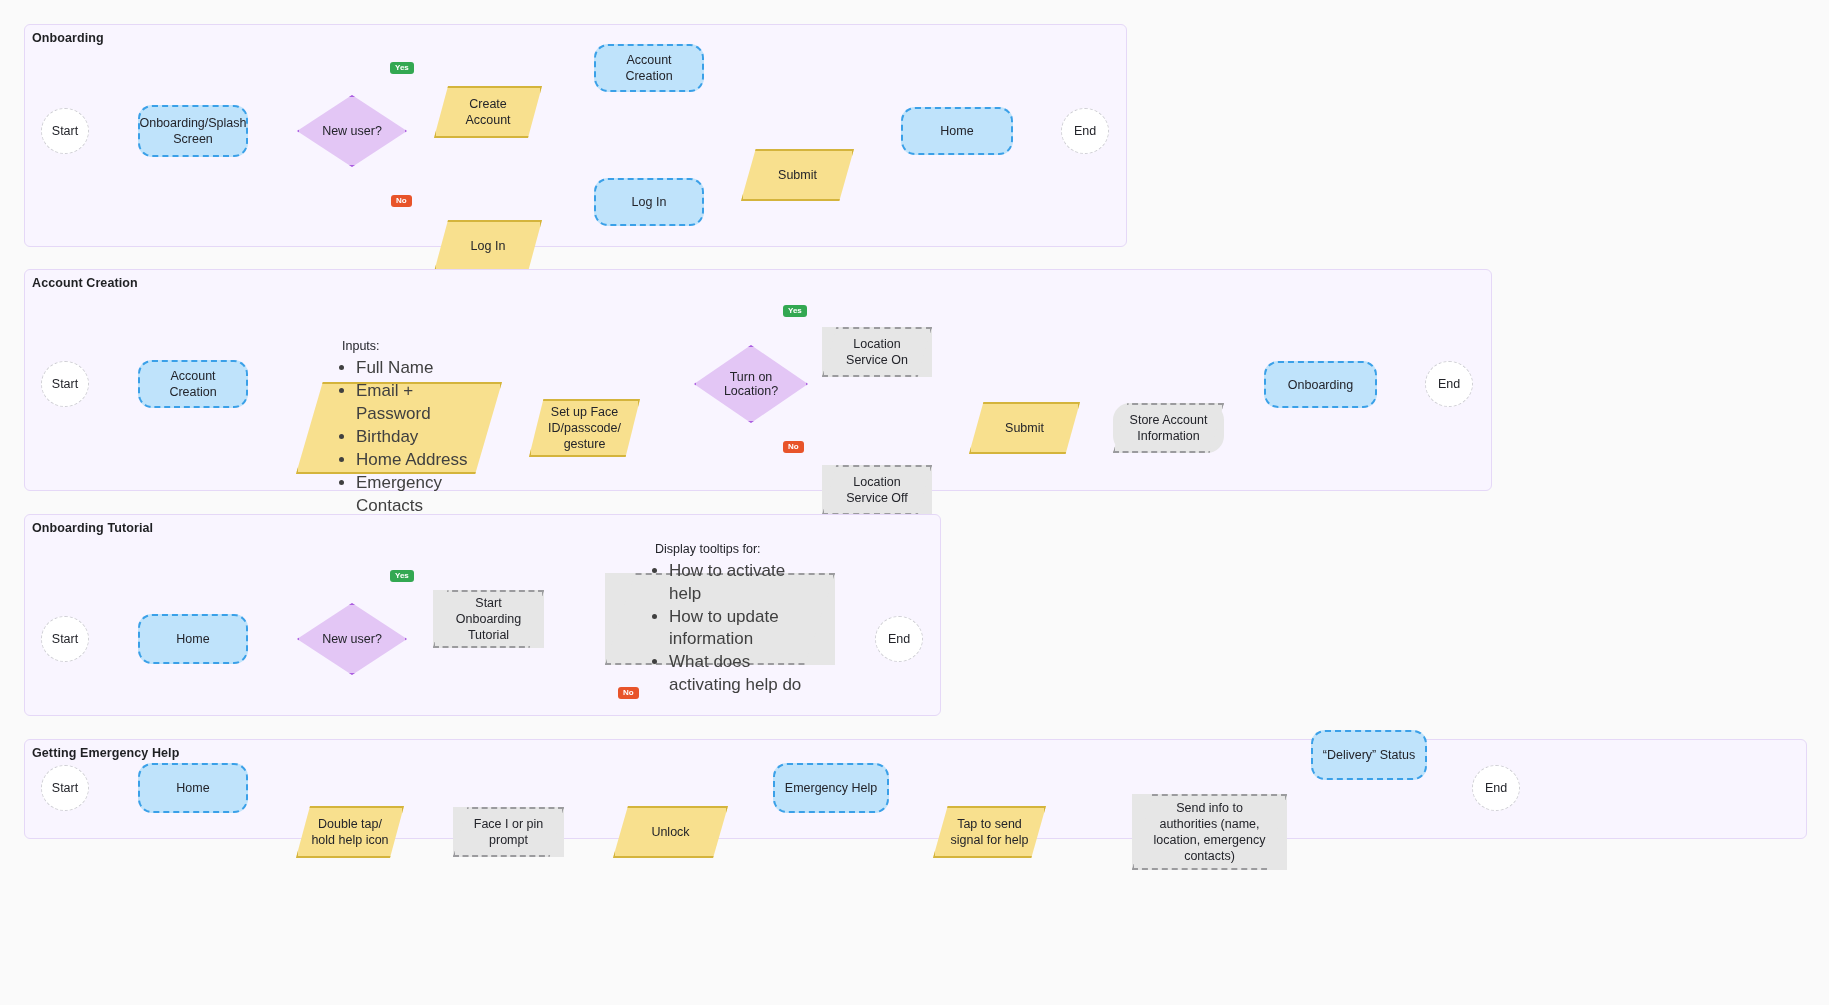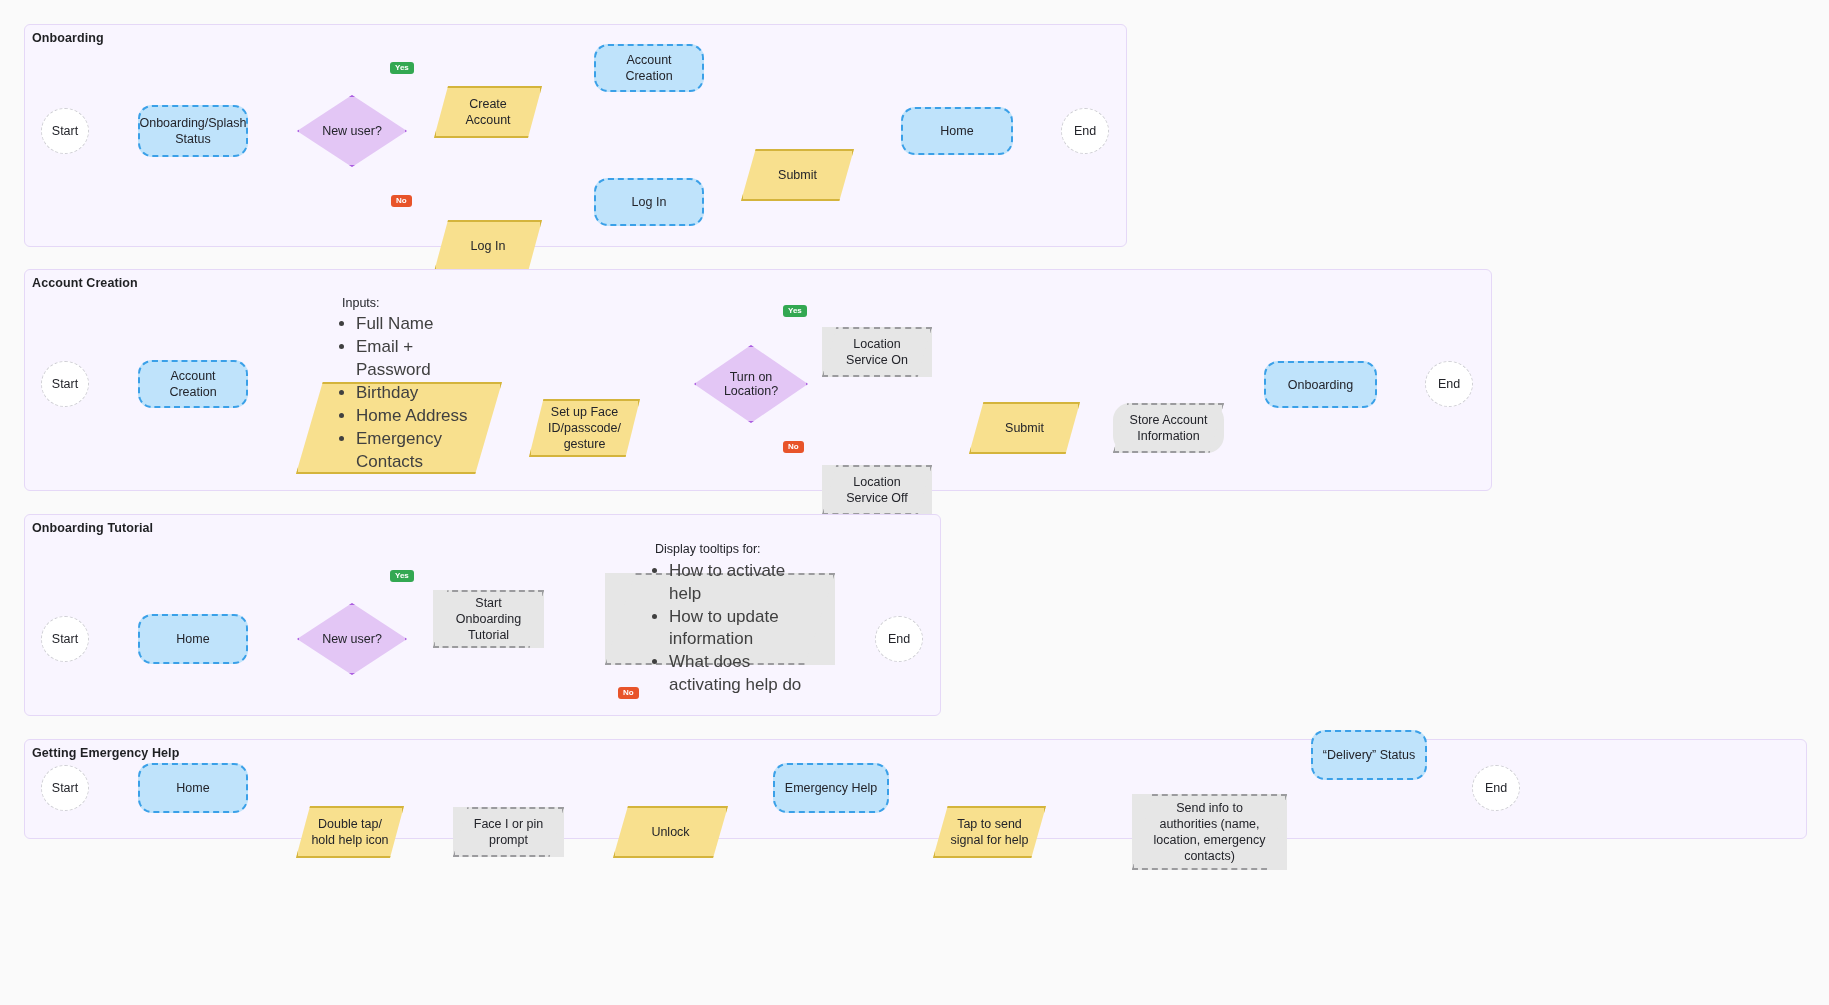--- a/index.html
+++ b/index.html
@@ -116,21 +116,21 @@
 
   <div class="lane" style="left:24px;top:24px;width:1101px;height:221px;"></div>
   <div class="lane-title" style="left:32px;top:31px;">Onboarding</div>
 
   <div class="node term" style="left:41px;top:108px;width:48px;height:46px;">
     <span class="lbl">Start</span>
   </div>
 
   <div class="node proc" style="left:138px;top:105px;width:110px;height:52px;">
     <span class="lbl">
-      <span>Onboarding/Splash</span><br><span>Status</span>
+      <span>Onboarding/Splash</span><br><span>Screen</span>
     </span>
   </div>
 
   <div class="dec" style="left:297px;top:95px;width:110px;height:72px;">
     <div class="fill"></div>
     <div class="stroke"></div>
     <div class="lbl">New user?</div>
   </div>
 
   <div class="edgelabel el-yes" style="left:390px;top:62px;">Yes</div>
@@ -176,21 +176,21 @@
   <div class="node term" style="left:41px;top:361px;width:48px;height:46px;">
     <span class="lbl">Start</span>
   </div>
 
   <div class="node proc" style="left:138px;top:360px;width:110px;height:48px;">
     <span class="lbl">Account Creation</span>
   </div>
 
   <div class="para" style="left:296px;top:338px;width:206px;height:92px;">
     <div class="fill io io-clip"></div>
-    <div class="lbl left" style="padding-left:46px;padding-right:22px;justify-content:flex-end;">
+    <div class="lbl left" style="padding-left:46px;padding-right:22px;justify-content:center;">
       <div class="blist-head">Inputs:</div>
       <ul class="blist">
         <li>Full Name</li>
         <li>Email + Password</li>
         <li>Birthday</li>
         <li>Home Address</li>
         <li>Emergency Contacts</li>
       </ul>
     </div>
   </div>

